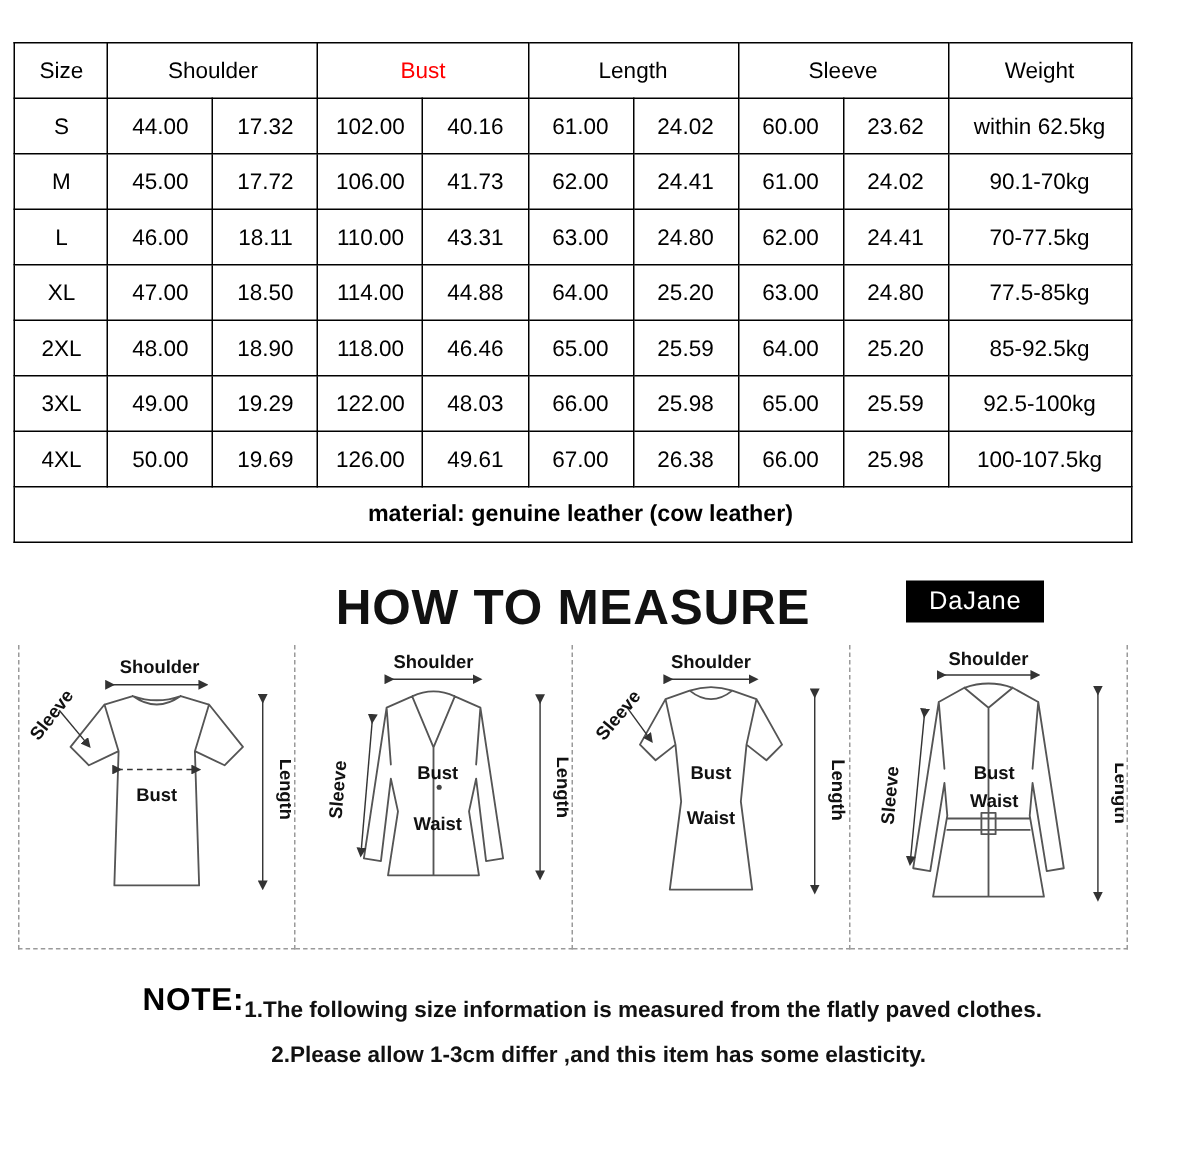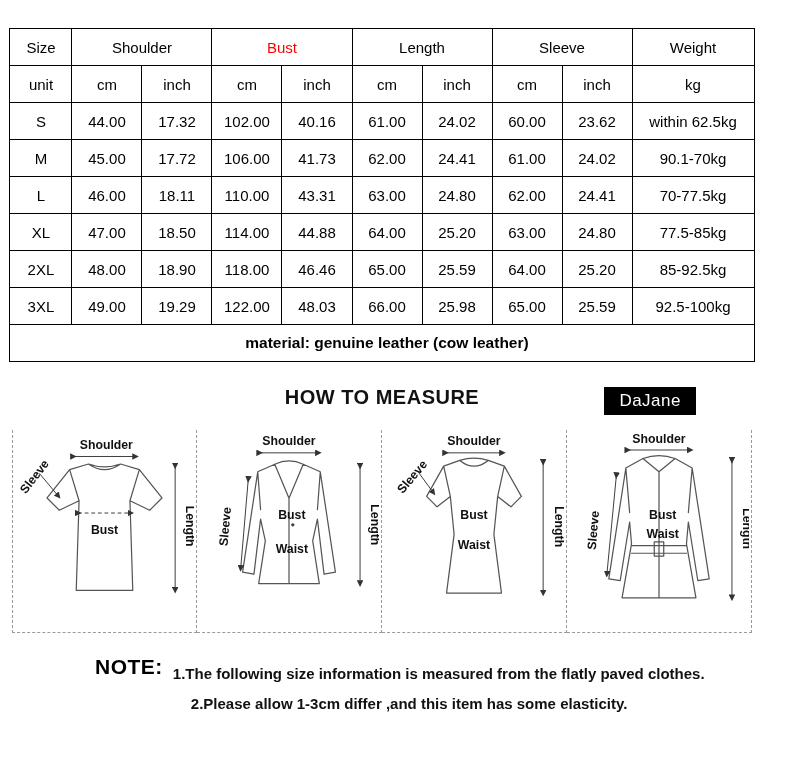--- a/index.html
+++ b/index.html
@@ -13,36 +13,36 @@
     border:1px solid #000; text-align:center; vertical-align:middle;
     font-size:15px; font-weight:normal; height:37px; padding:0 2px;
     white-space:nowrap; overflow:hidden;
   }
   .size-table .red { color:#ff0000; }
   .size-table td.material-cell { text-align:center; padding-left:12px; font-size:15.5px;font-weight:bold; }
   col.c-size { width:62px; } col.c-num { width:70px; } col.c-weight { width:122px; }
 
   
   .measure-header { position:relative; margin-top:24px; height:36px; }
-  .measure-title { margin:0; text-align:center; font-size:20px; font-weight:bold; letter-spacing:.5px; color:#111; }
+  .measure-title { margin:0; text-align:center; font-size:33px; font-weight:bold; letter-spacing:.5px; color:#111; }
   .brand-badge { position:absolute; right:68px; top:1px; background:#000; color:#fff;
                  font-size:17px; padding:4px 15px; letter-spacing:.5px; }
 
   
   .diagrams { display:flex; margin:8px 12px 0 12px; }
   .diagram { flex:1 1 25%; border-right:1.5px dashed #9a9a9a; border-bottom:1.5px dashed #9a9a9a; padding:2px 2px 6px 2px; }
   .diagram:first-child { border-left:1.5px dashed #9a9a9a; }
   .diagram svg { display:block; width:100%; height:auto; }
   .diagram svg text { font-family:"Liberation Sans", sans-serif; font-size:13px; font-weight:600; fill:#111; }
   .garment { fill:none; stroke:#555; stroke-width:1.3; stroke-linejoin:round; stroke-linecap:round; }
   .measure-line { stroke:#333; stroke-width:1; fill:none; }
   .dash { stroke-dasharray:4 3; }
 
   
-  .note { display:flex; align-items:flex-start; margin:22px 0 0 95px; gap:10px; }
+  .note { display:flex; align-items:flex-start; margin:22px 0 0 95px; }
   .note-label { font-size:21px; font-weight:bold; letter-spacing:.5px; }
   .note-lines { font-size:15px; font-weight:600; line-height:2.0; padding-top:4px; color:#111; }
   .note-lines .line2 { margin-left:18px; }
 </style>
 </head>
 <body>
 
 <div class="page">
 
   <table class="size-table">
@@ -59,32 +59,20 @@
         <col class="c-weight">
     </colgroup>
     <thead>
       <tr>
         <th>Size</th>
         <th colspan="2">Shoulder</th>
         <th colspan="2" class="red">Bust</th>
         <th colspan="2">Length</th>
         <th colspan="2">Sleeve</th>
         <th>Weight</th>
-      </tr>
-      <tr>
-        <th>unit</th>
-        <th>cm</th>
-        <th>inch</th>
-        <th>cm</th>
-        <th>inch</th>
-        <th>cm</th>
-        <th>inch</th>
-        <th>cm</th>
-        <th>inch</th>
-        <th>kg</th>
       </tr>
     </thead>
     <tbody>
       <tr>
         <td>S</td>
         <td>44.00</td>
         <td>17.32</td>
         <td>102.00</td>
         <td>40.16</td>
         <td>61.00</td>
@@ -147,20 +135,32 @@
         <td>19.29</td>
         <td>122.00</td>
         <td>48.03</td>
         <td>66.00</td>
         <td>25.98</td>
         <td>65.00</td>
         <td>25.59</td>
         <td>92.5-100kg</td>
       </tr>
       <tr>
+        <td>4XL</td>
+        <td>50.00</td>
+        <td>19.69</td>
+        <td>126.00</td>
+        <td>49.61</td>
+        <td>67.00</td>
+        <td>26.38</td>
+        <td>66.00</td>
+        <td>25.98</td>
+        <td>100-107.5kg</td>
+      </tr>
+      <tr>
         <td colspan="10" class="material-cell">material: genuine leather (cow leather)</td>
       </tr>
     </tbody>
   </table>
 
   <div class="measure-header">
     <h2 class="measure-title">HOW TO MEASURE</h2>
     <div class="brand-badge">DaJane</div>
   </div>
 

